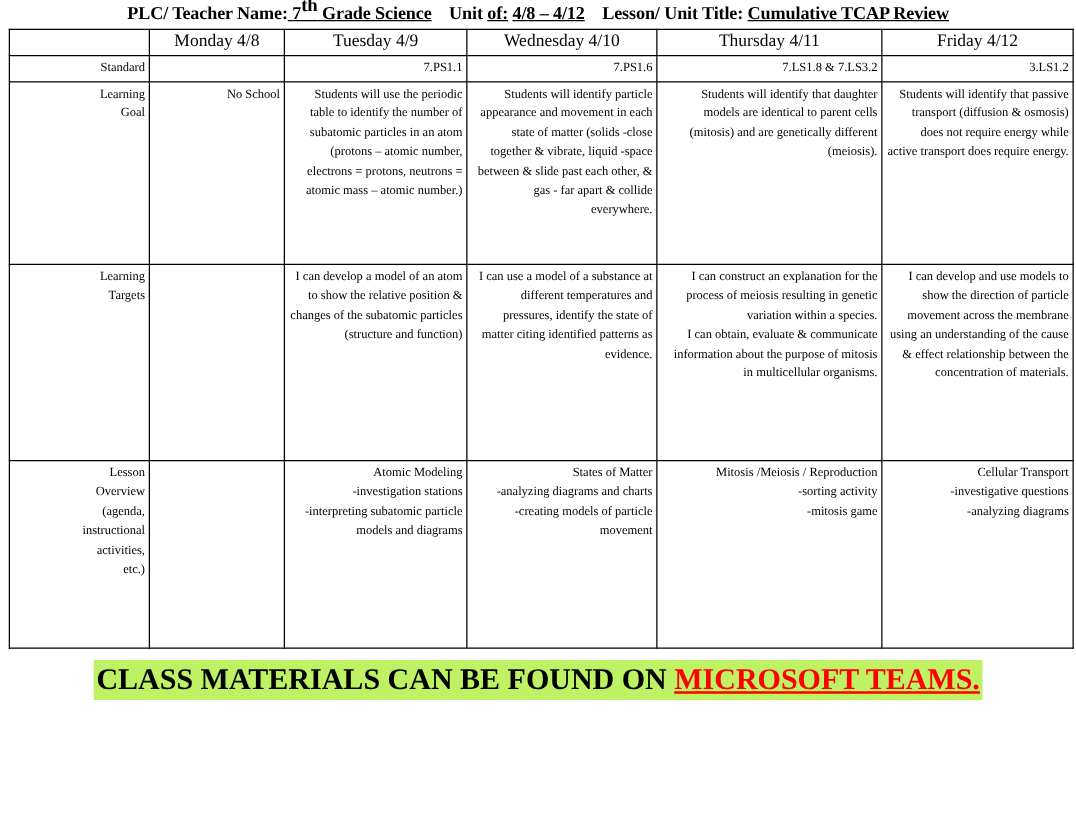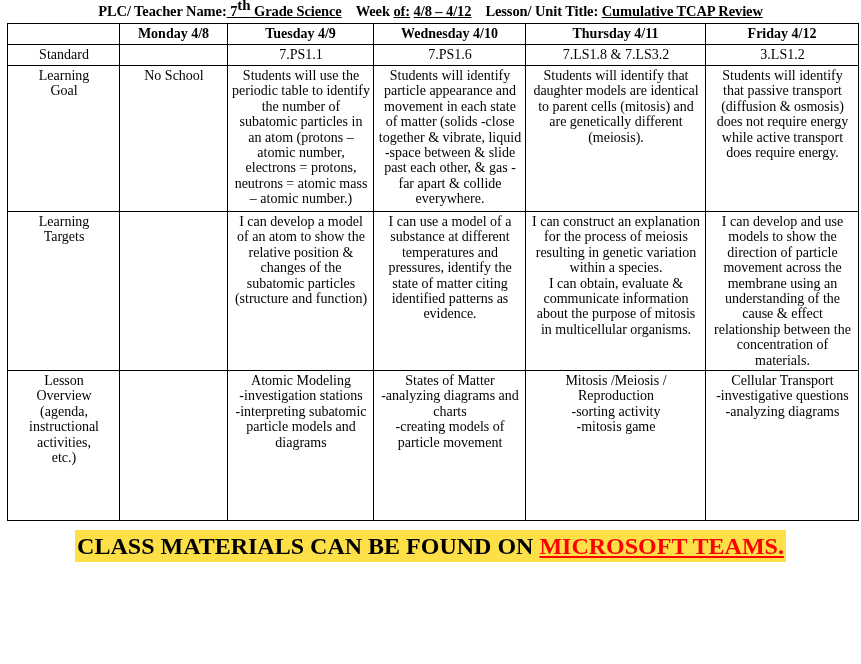--- a/index.html
+++ b/index.html
@@ -36,37 +36,37 @@
   table.plan {
     border-collapse: collapse;
     width: 851px;
     margin-left: 7px;
     table-layout: fixed;
   }
   table.plan td, table.plan th {
     border: 1px solid #000000;
     vertical-align: top;
     padding: 2px 3px 2px 4px;
-    font-size: 14px;
+    font-size: 10px;
     line-height: 15.4px;
     font-weight: normal;
-    text-align: center;
+    text-align: right;
   }
   
   col.c-label { width: 112px; }
   col.c-mon   { width: 108px; }
   col.c-tue   { width: 146px; }
   col.c-wed   { width: 152px; }
   col.c-thu   { width: 180px; }
   col.c-fri   { width: 153px; }
 
   
   tr.head-row td {
     text-align: center;
-    font-weight: bold;
+    font-weight: normal;
     font-size: 14px;
     vertical-align: middle;
     padding: 1px 2px;
     height: 18px;
   }
 
   
   td.rowlabel {
     text-align: center;
     font-weight: bold;
@@ -85,39 +85,39 @@
 
   .cell-text { white-space: pre-line; }
 
   
   .banner-wrap {
     margin-top: 9px;
     text-align: center;
   }
   .banner {
     display: inline-block;
-    background: #fde047;
+    background: #bef264;
     font-family: "Liberation Serif", "DejaVu Serif", serif;
     font-weight: bold;
     font-size: 24px;
     line-height: 30px;
     padding: 1px 2px;
     white-space: nowrap;
     letter-spacing: 0px;
   }
   .banner .teams {
     color: #ff0000;
     text-decoration: underline;
   }
 </style>
 </head>
 <body>
 
 <div class="doc-header">
-  <span class="seg"><span>PLC/ Teacher Name:</span><span class="u"> <span>7</span><sup>th</sup><span> Grade Science</span></span></span><span class="seg"><span>Week</span>
+  <span class="seg"><span>PLC/ Teacher Name:</span><span class="u"> <span>7</span><sup>th</sup><span> Grade Science</span></span></span><span class="seg"><span>Unit</span>
     <span class="u">of:</span>
     <span class="u">4/8 – 4/12</span></span><span class="seg"><span>Lesson/ Unit Title:</span>
     <span class="u">Cumulative TCAP Review</span></span>
 </div>
 
 <table class="plan">
   <colgroup>
     <col class="c-label">
       <col class="c-mon">
       <col class="c-tue">

